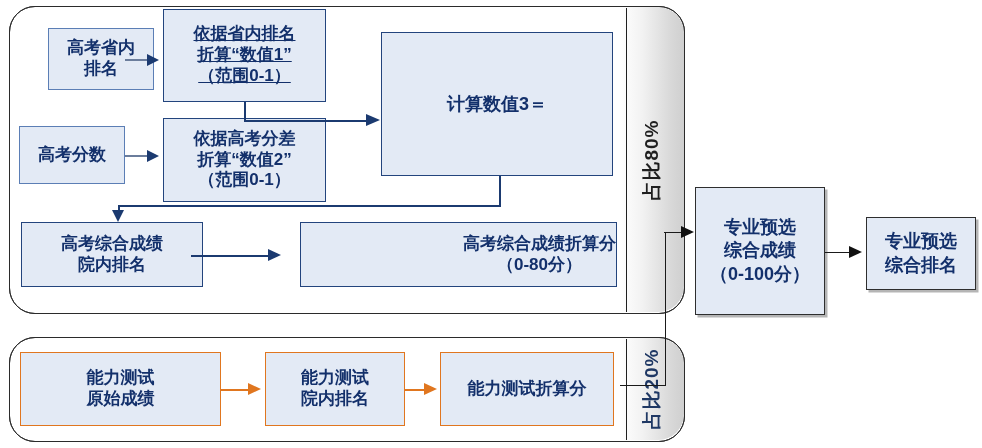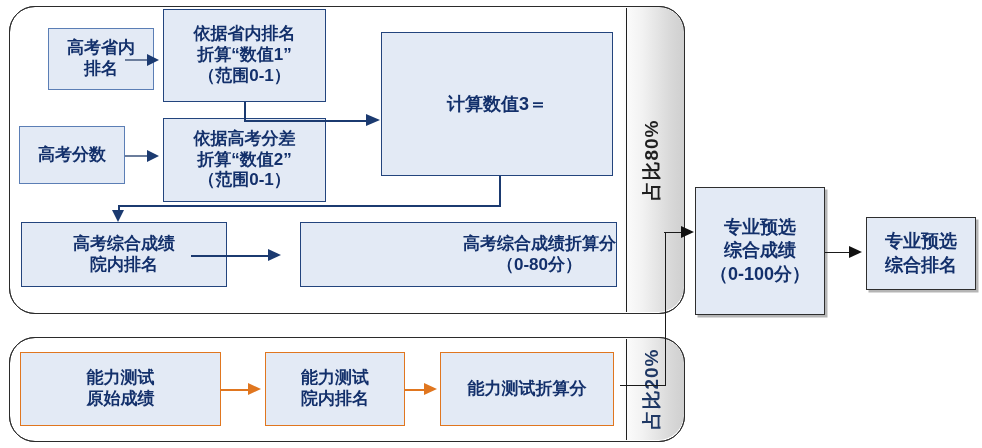--- a/index.html
+++ b/index.html
@@ -61,21 +61,21 @@
       <span class="ln">排名</span>
     </div>
   </div>
 
   <div class="node blue" style="left:19px;top:126px;width:106px;height:58px;font-size:17px;">
     <div>
       <span class="ln">高考分数</span>
     </div>
   </div>
 
-  <div class="node blue2" style="left:163px;top:9px;width:163px;height:93px;font-size:17px;">
+  <div class="node blue2" style="left:163px;top:9px;width:163px;height:93px;font-size:17px;text-decoration:underline;">
     <div>
       <span class="ln">依据省内排名</span>
       <span class="ln">折算“数值1”</span>
       <span class="ln">（范围0-1）</span>
     </div>
   </div>
 
   <div class="node blue2" style="left:163px;top:118px;width:163px;height:84px;font-size:17px;">
     <div>
       <span class="ln">依据高考分差</span>
@@ -83,21 +83,21 @@
       <span class="ln">（范围0-1）</span>
     </div>
   </div>
 
   <div class="node blue2" style="left:381px;top:32px;width:232px;height:144px;font-size:18px;line-height:1.35;">
     <div>
       <span class="ln">计算数值3＝</span>
     </div>
   </div>
 
-  <div class="node blue2" style="left:21px;top:222px;width:206px;height:65px;font-size:17px;">
+  <div class="node blue2" style="left:21px;top:222px;width:182px;height:65px;font-size:17px;">
     <div>
       <span class="ln">高考综合成绩</span>
       <span class="ln">院内排名</span>
     </div>
   </div>
 
   <div class="node blue2" style="left:300px;top:222px;width:317px;height:65px;font-size:17px;justify-content:flex-end;">
     <div>
       <span class="ln">高考综合成绩折算分</span>
       <span class="ln">（0-80分）</span>

